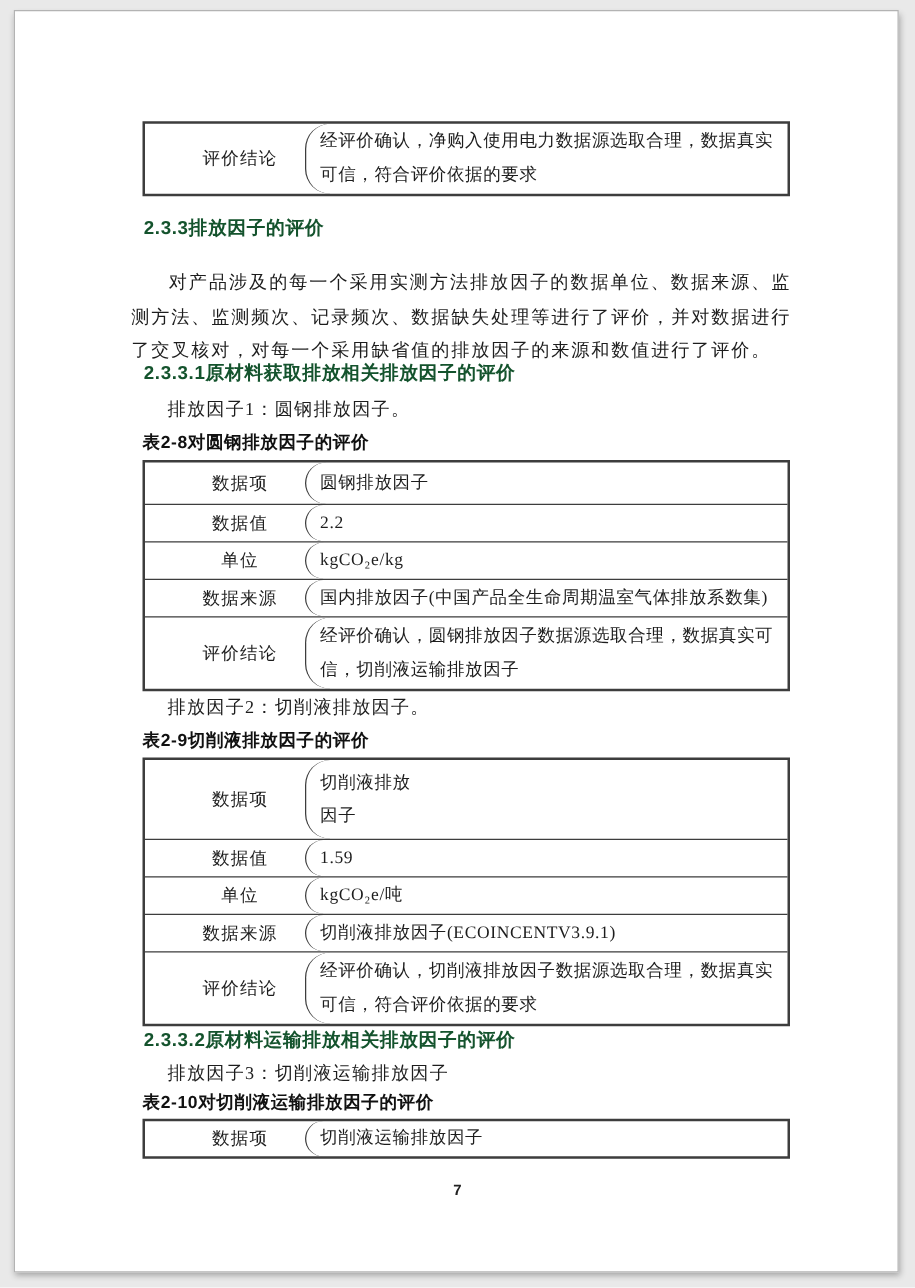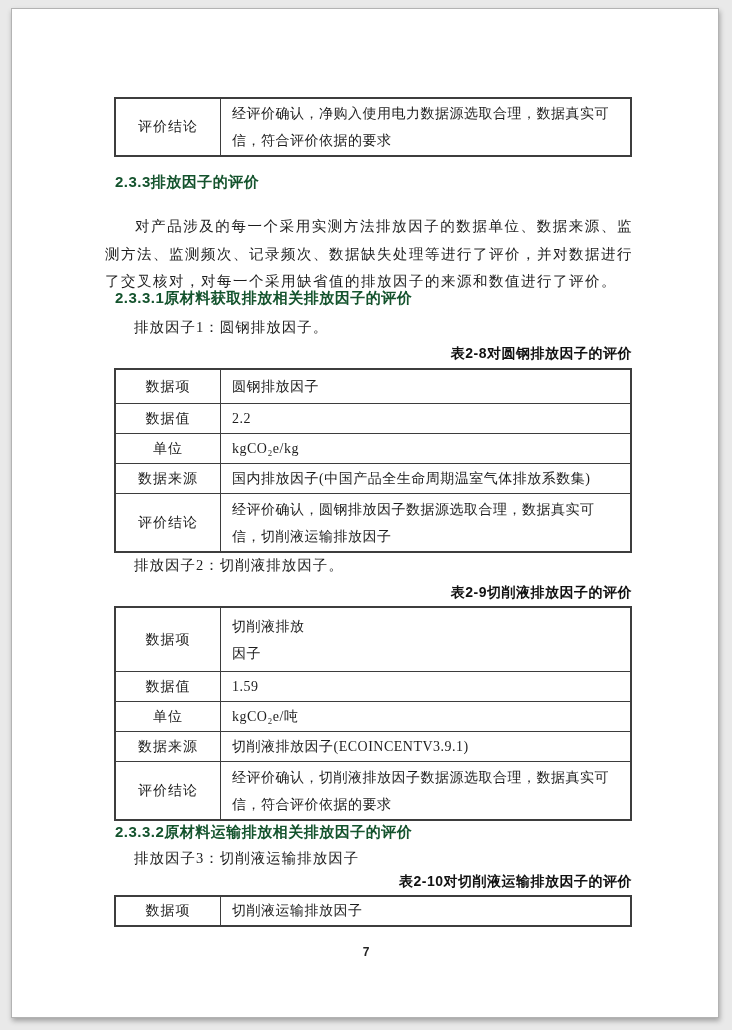--- a/index.html
+++ b/index.html
@@ -15,44 +15,44 @@
   }
   
   .tbl{
     position:absolute;left:102px;width:518px;
     border:2px solid #3d3d3d;box-sizing:border-box;background:#fff;
   }
   .trow{display:flex;border-top:1px solid #3d3d3d;box-sizing:border-box;}
   .trow:first-child{border-top:none;}
   .tlabel{
     flex:0 0 104px;width:104px;display:flex;align-items:center;justify-content:center;
-    font-size:14px;letter-spacing:1px;box-sizing:border-box;
+    font-size:14px;letter-spacing:1px;box-sizing:border-box;margin-left:24px;
   }
   .tvalue{
     flex:1;border-left:1px solid #3d3d3d;display:flex;align-items:center;
     padding:0 10px 0 11px;font-size:14px;line-height:27px;white-space:pre-line;
-    box-sizing:border-box;letter-spacing:.5px;
+    box-sizing:border-box;letter-spacing:.5px;border-radius:20px;
   }
   .h56{height:56px}.h33{height:33px}.h30{height:30px}.h58{height:58px}.h63{height:63px}.h28{height:28px}
   .h28 .tvalue,.h30 .tvalue,.h33 .tvalue{line-height:26px;}
   
   .sec{
     position:absolute;left:103px;font-family:"Liberation Sans","DejaVu Sans",sans-serif;
     font-weight:bold;font-size:15px;color:#14532d;letter-spacing:.5px;white-space:nowrap;
   }
   .para{
     position:absolute;left:93px;top:204px;width:528px;
     font-size:14.5px;line-height:27.5px;text-align:justify;text-indent:30px;
     letter-spacing:1.5px;
   }
   .factor-line{
     position:absolute;left:122px;font-size:14.5px;letter-spacing:1px;white-space:nowrap;
   }
   .caption{
-    position:absolute;left:102px;width:518px;text-align:right;
+    position:absolute;left:102px;width:518px;text-align:left;
     font-family:"Liberation Sans","DejaVu Sans",sans-serif;font-weight:bold;
     font-size:14px;color:#111;letter-spacing:.5px;
   }
   .pageno{
     position:absolute;left:0;top:936px;width:708px;text-align:center;
     font-family:"Liberation Sans","DejaVu Sans",sans-serif;font-weight:bold;font-size:12px;color:#222;
   }
 </style>
 </head>
 <body>

